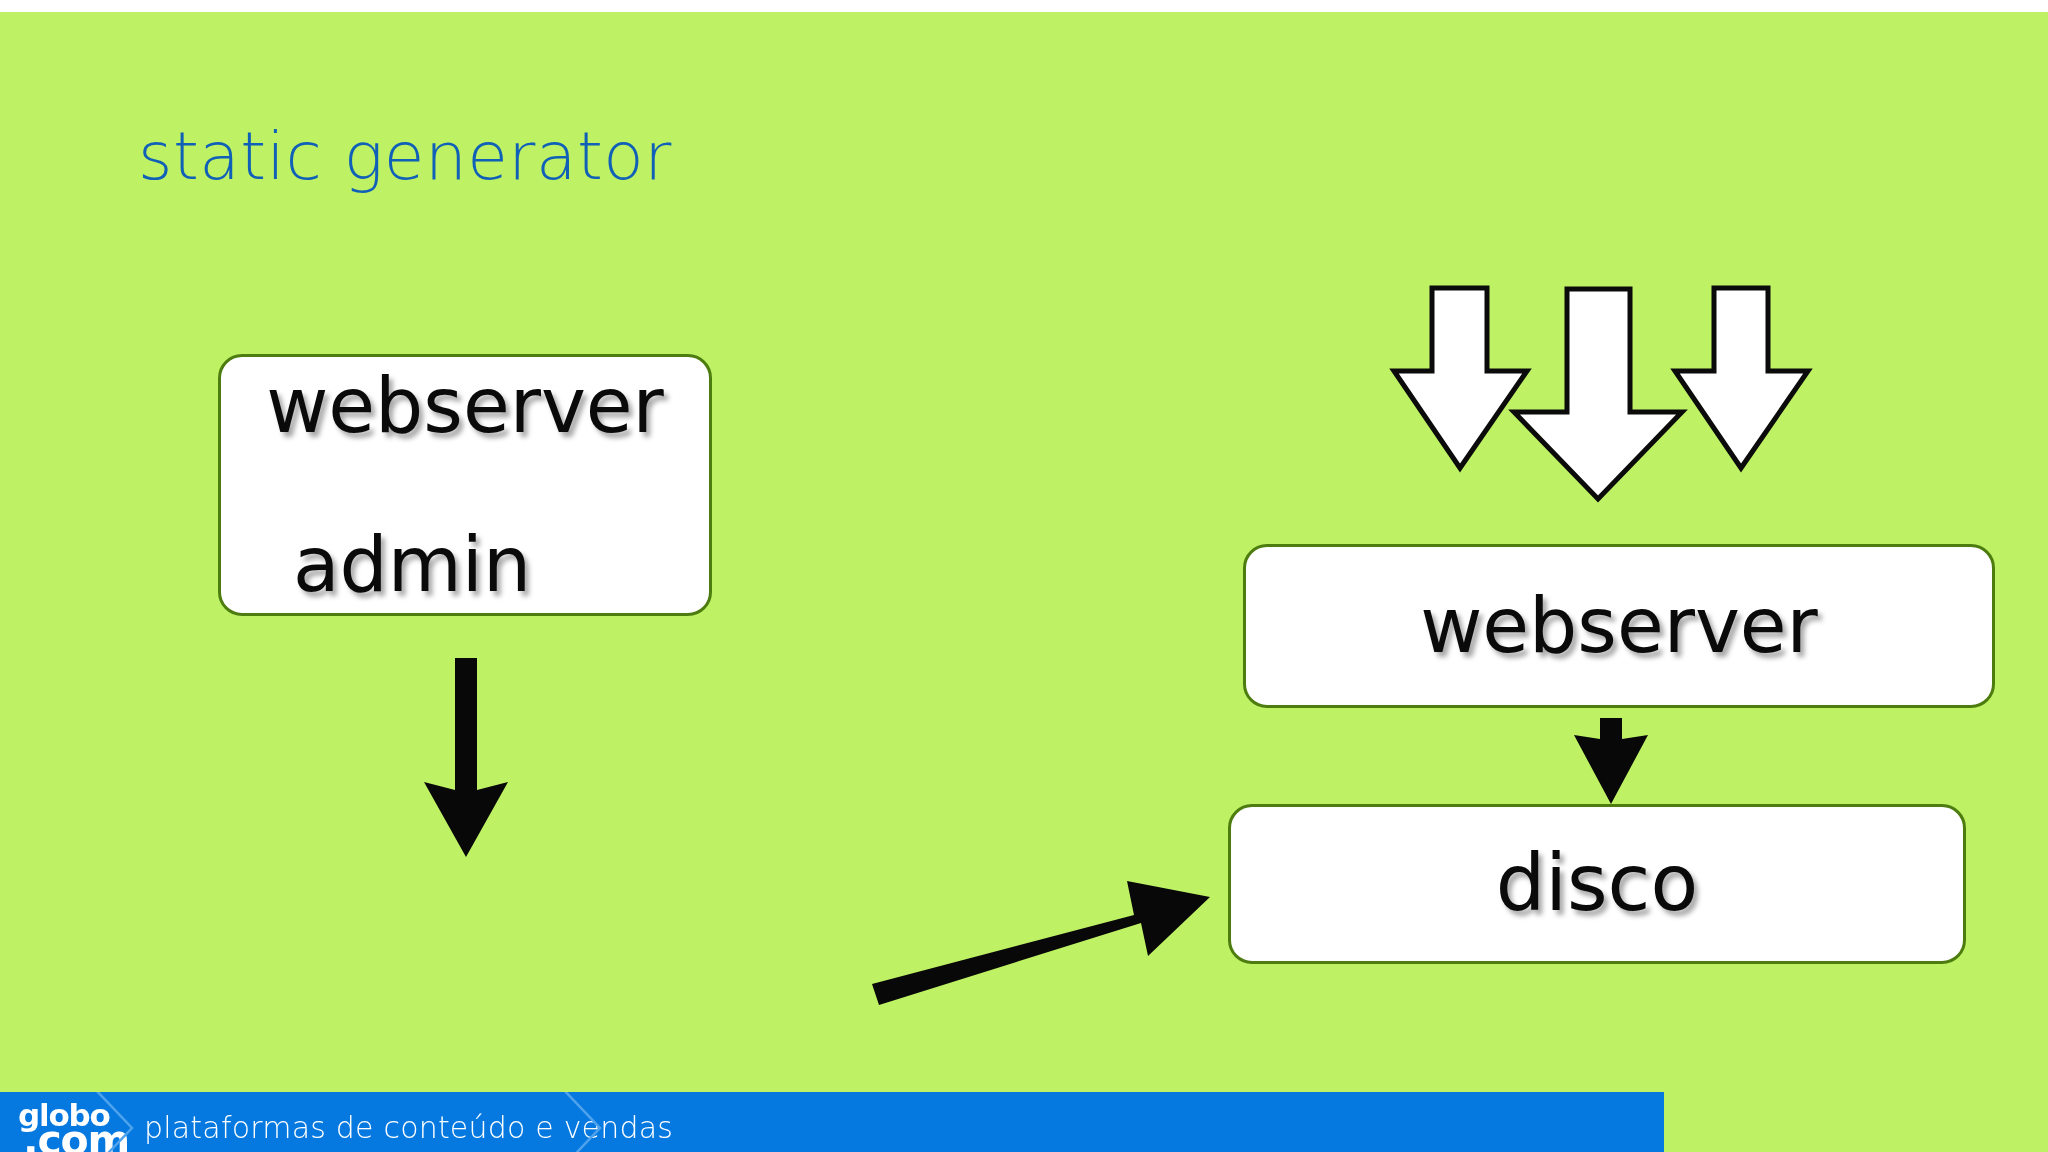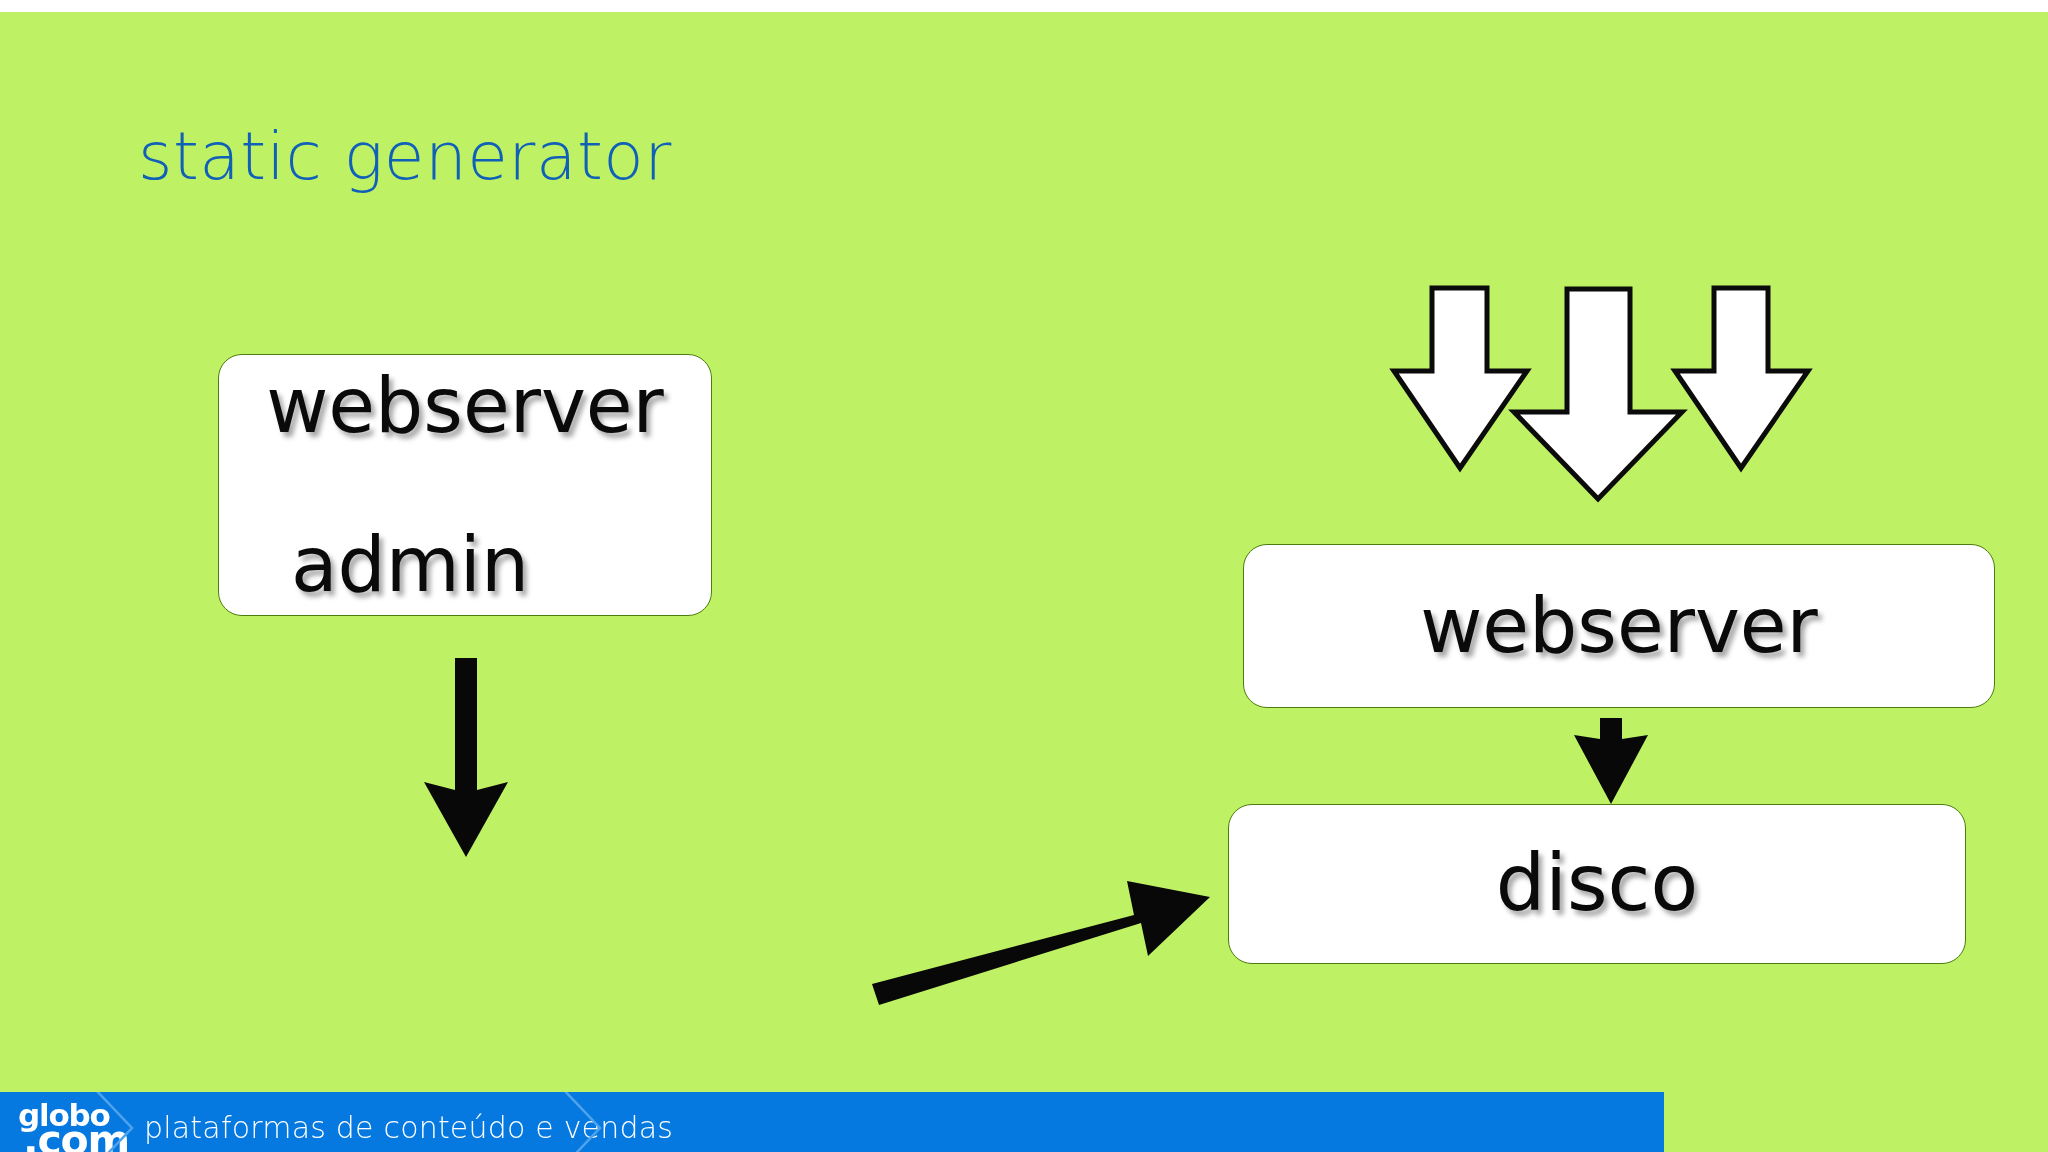--- a/index.html
+++ b/index.html
@@ -35,21 +35,21 @@
     letter-spacing: 0.5px;
     color: #1160B8;
     white-space: nowrap;
   }
 
   
   .node-box {
     position: absolute;
     box-sizing: border-box;
     background: #ffffff;
-    border: 1px solid #4d7c0f;
+    border: 3px solid #4d7c0f;
     border-radius: 24px;
     display: flex;
     align-items: center;
     justify-content: center;
     text-align: center;
   }
   .node-label {
     font-family: "DejaVu Sans", sans-serif;
     font-weight: 400;
     color: #0a0a0a;

